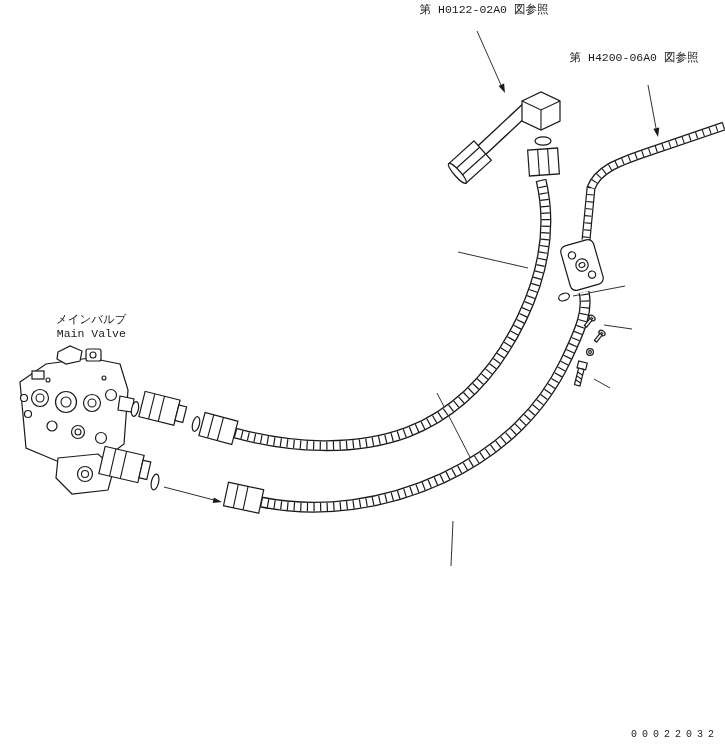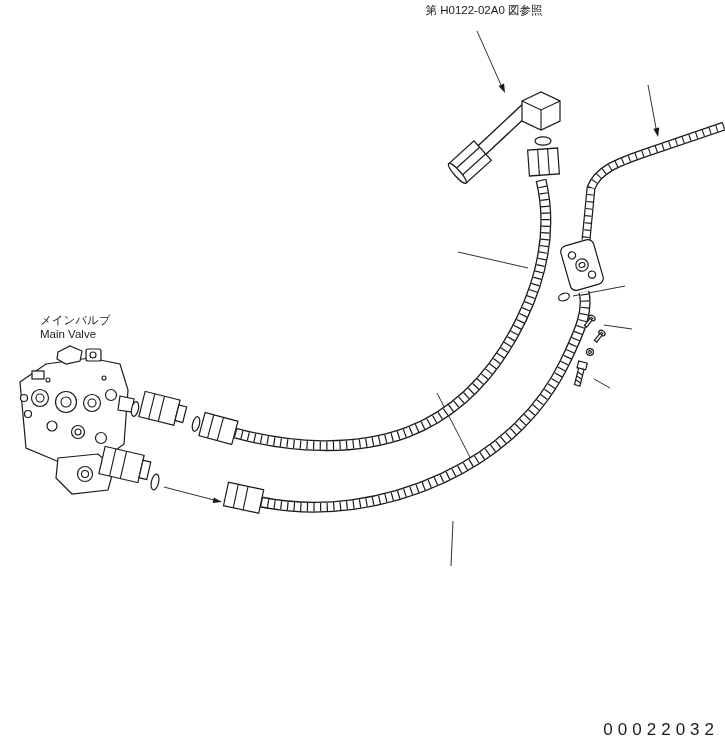--- a/index.html
+++ b/index.html
@@ -1,24 +1,24 @@
 <!DOCTYPE html>
 <html><head>
 <meta charset="utf-8">
 <style>
   html,body{margin:0;padding:0;background:#fff;}
   .stage{
     position:relative;width:725px;height:744px;background:#fff;overflow:hidden;
-    font-family:Liberation Sans, sans-serif;color:#1a1a1a;
+    font-family:Liberation Mono, monospace;color:#1a1a1a;
   }
   .stage svg{position:absolute;left:0;top:0;}
   .label{position:absolute;font-size:11.5px;line-height:14px;white-space:nowrap;}
   .label.center{text-align:center;}
   .drawing-number{
-    position:absolute;right:6px;bottom:4px;font-size:17px;letter-spacing:5px;
+    position:absolute;right:6px;bottom:4px;font-size:10px;letter-spacing:5px;
   }
   
   .ln{stroke:#1a1a1a;fill:none;stroke-width:1.1;}
   .part{fill:#ffffff;stroke:#1a1a1a;stroke-width:1.2;}
   .leader{stroke:#1a1a1a;stroke-width:0.9;fill:none;}
   .arrowhead{fill:#1a1a1a;stroke:none;}
   .hoseA-outer,.hoseB-outer{fill:none;stroke:#1a1a1a;stroke-width:11;}
   .hoseA-inner,.hoseB-inner{fill:none;stroke:#ffffff;stroke-width:8.4;}
   .hoseA-tick,.hoseB-tick{fill:none;stroke:#1a1a1a;stroke-width:8.4;stroke-dasharray:1.2 5.4;}
   .pipe-outer{fill:none;stroke:#1a1a1a;stroke-width:9;}
@@ -192,22 +192,23 @@
       </g>
     </g>
 
   </svg>
 
   <div class="label center" style="left:398px;top:3px;width:172px;">
     <div>第 H0122-02A0 図参照</div>
   </div>
 
   <div class="label center" style="left:550px;top:51px;width:168px;">
+    <div>第 H4200-06A0 図参照</div>
   </div>
 
-  <div class="label" style="left:40px;top:313px;">
+  <div class="label" style="left:56px;top:313px;text-align:center;">
     <div>メインバルブ</div>
     <div>Main Valve</div>
   </div>
 
   <div class="drawing-number">00022032</div>
 
 </div>
 
 </body></html>

